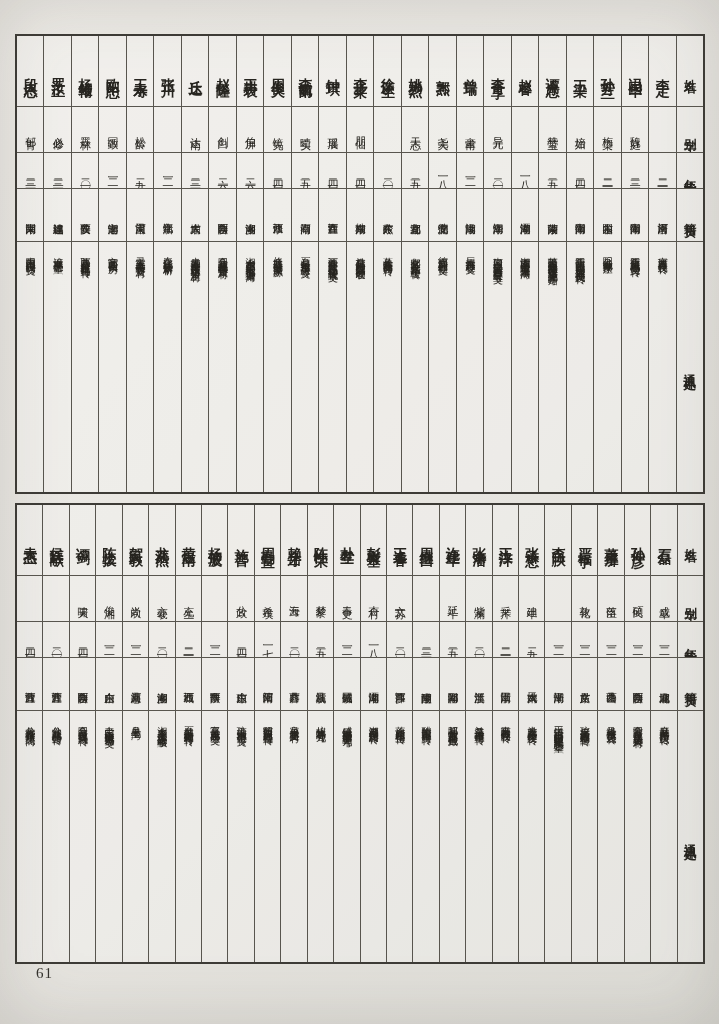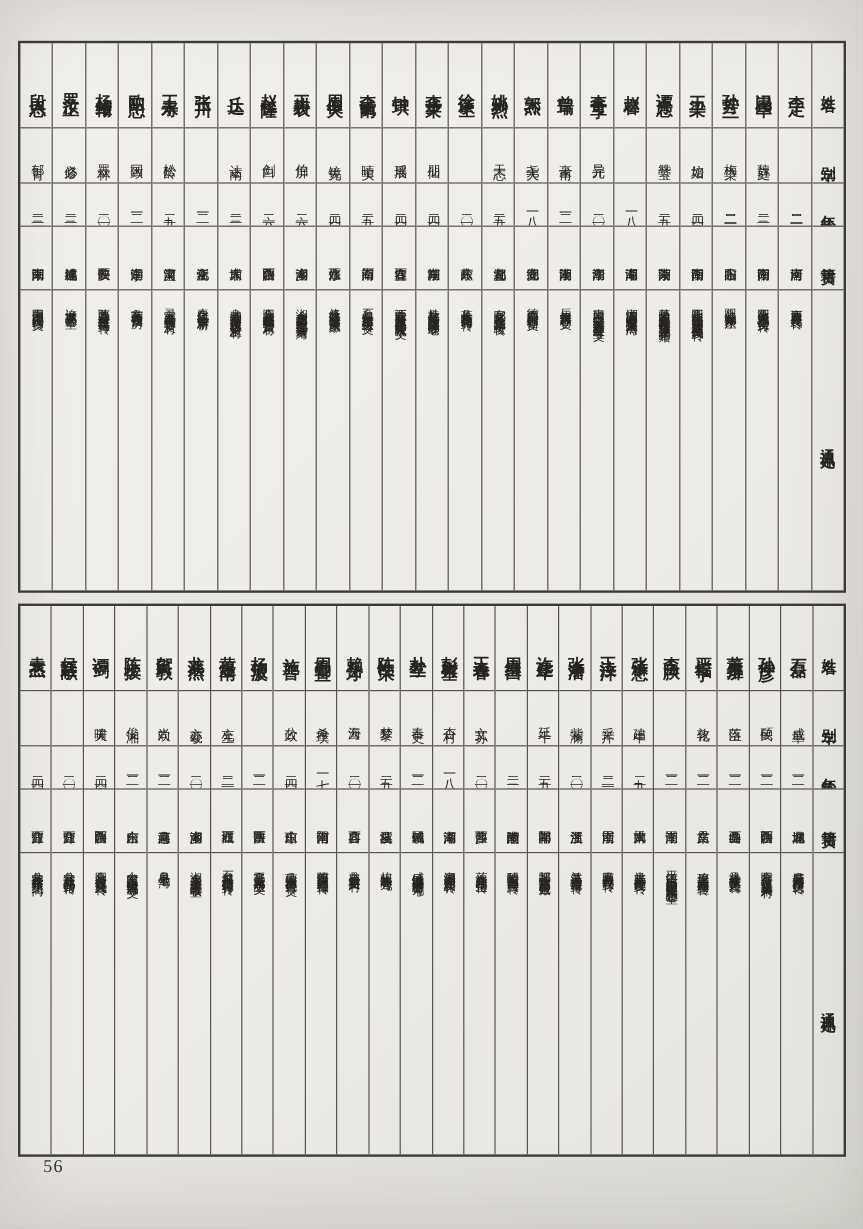--- a/index.html
+++ b/index.html
@@ -412,14 +412,14 @@
   </div>
       <div class="col">
     <div class="cell c-name">袁杰三</div>
     <div class="cell c-zi"></div>
     <div class="cell c-age">二四</div>
     <div class="cell c-native">江西分宜</div>
     <div class="cell c-addr">分宜县华农馆转交小北门</div>
   </div>
     </div>
 
-  <div class="page-number">56</div>
+  <div class="page-number">61</div>
 </div>
 
 </body></html>

